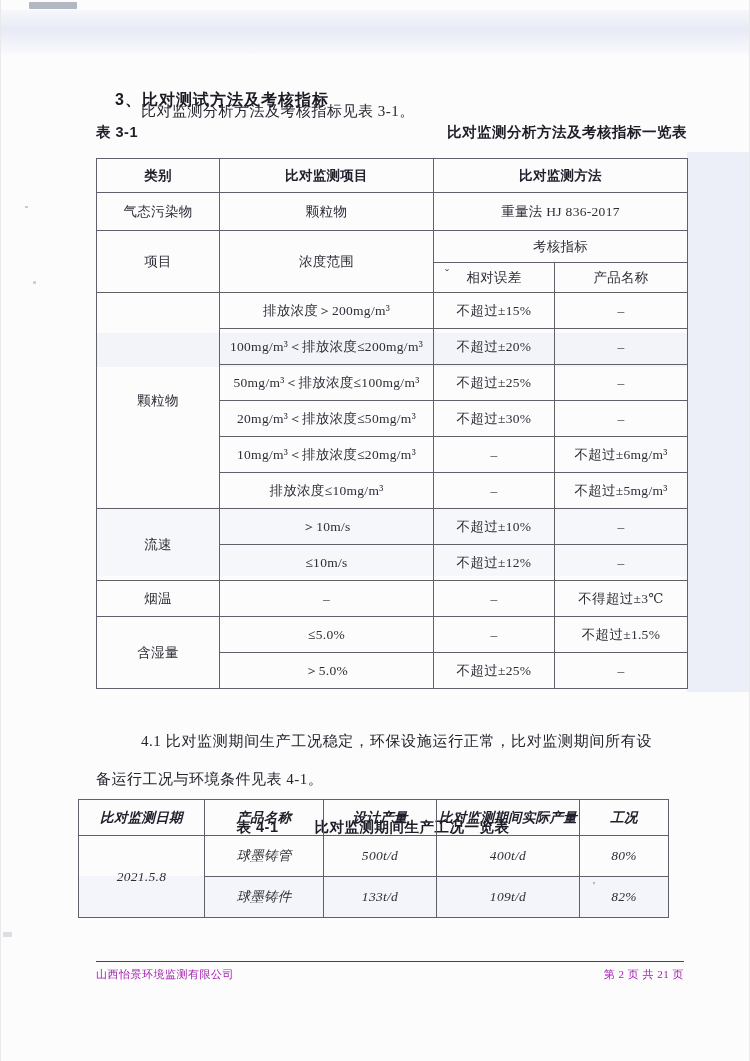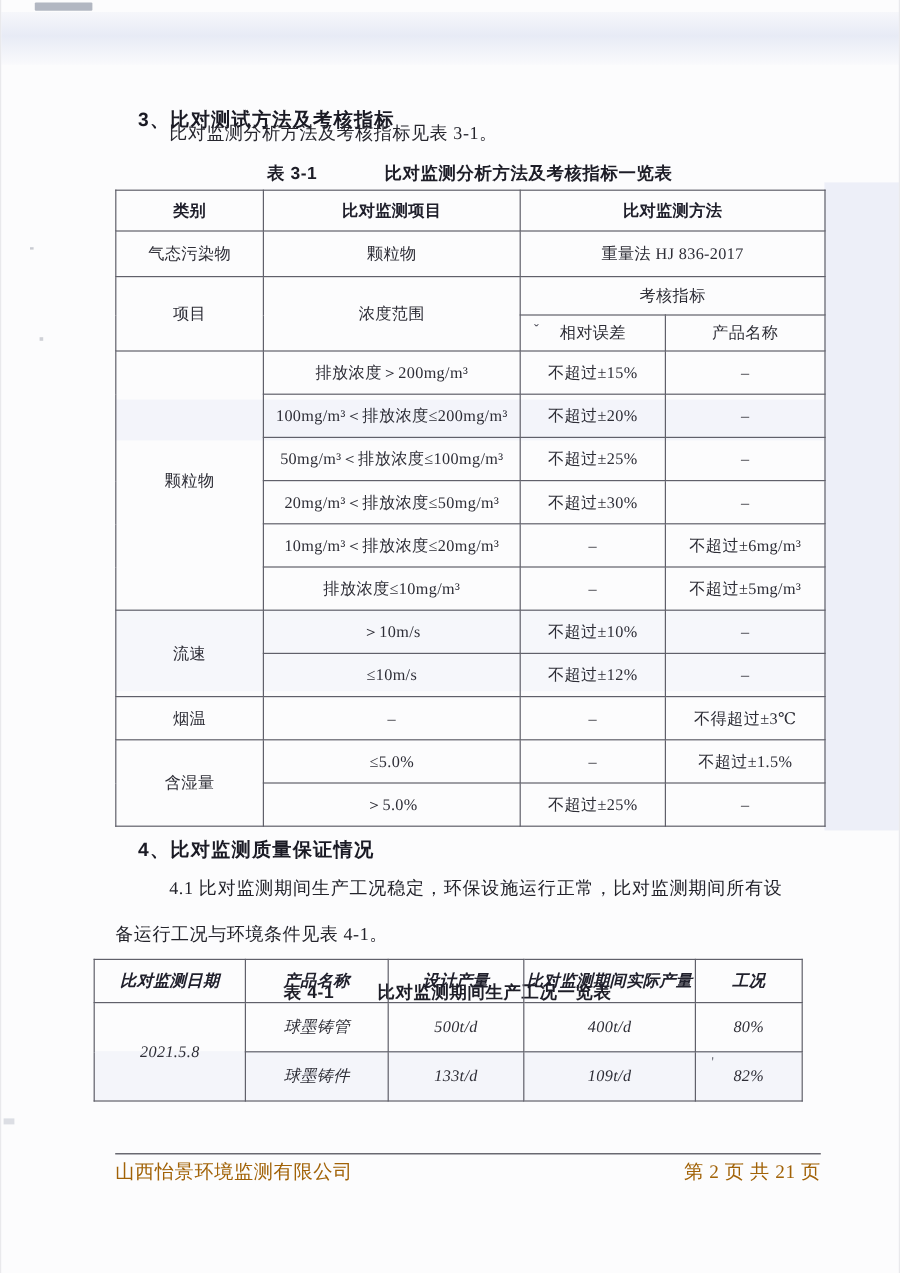--- a/index.html
+++ b/index.html
@@ -59,42 +59,42 @@
     font-weight:bold;font-size:13.5px;color:#20202c;
   }
   tr.r34{height:34px}tr.r38{height:38px}tr.r32{height:32px}
   tr.r30{height:30px}tr.r36{height:36px}tr.r41{height:41px}
 
   
   .footer-rule{left:95px;top:961px;width:588px;border-top:1.5px solid #45454f;}
   .footer-row{
     left:95px;right:65px;top:967px;
     display:flex;justify-content:space-between;
-    font-size:16px;color:#a16207;letter-spacing:.5px;
+    font-size:11px;color:#a21caf;letter-spacing:.5px;
   }
 </style>
 </head>
 <body>
 
 <div class="page">
 
   <div class="tint top-band"></div>
   <div class="tint topleft-dash"></div>
   <div class="tint right-band"></div>
   <div class="tint band-a"></div>
   <div class="tint band-b"></div>
   <div class="tint band-c"></div>
   <div class="tint speck1"></div>
   <div class="tint speck2"></div>
   <div class="tint speck3"></div>
 
   <div class="abs sec-heading" style="left:114px;top:90px;">3、比对测试方法及考核指标</div>
   <div class="abs intro" style="left:140px;top:102px;">比对监测分析方法及考核指标见表 3-1。</div>
 
-  <div class="abs tbl-caption" style="left:95px;top:135px;width:591px;">
+  <div class="abs tbl-caption" style="left:95px;top:123px;width:591px;justify-content:space-between;">
     <span>表 3-1</span>
     <span>比对监测分析方法及考核指标一览表</span>
   </div>
 
   <table class="abs" style="left:95px;top:158px;width:591px;">
     <colgroup>
       <col style="width:123px">
         <col style="width:214px">
         <col style="width:121px">
         <col style="width:133px">
@@ -176,21 +176,20 @@
     <tr class="r36">
       <td>＞5.0%</td>
       <td>不超过±25%</td>
       <td>–</td>
     </tr>
   </tbody>
     </table>
 
   <div class="abs check-artifact">ˇ</div>
 
-  <div class="abs sec-heading" style="left:114px;top:698px;">4、比对监测质量保证情况</div>
   <div class="abs para" style="left:95px;top:722px;width:556px;">4.1 比对监测期间生产工况稳定，环保设施运行正常，比对监测期间所有设备运行工况与环境条件见表 4-1。</div>
 
   <div class="abs tbl-caption" style="left:77px;top:776px;width:590px;gap:36px;margin-top:42px;">
     <span>表 4-1</span>
     <span>比对监测期间生产工况一览表</span>
   </div>
 
   <table class="abs" style="left:77px;top:799px;width:590px;font-style:italic;">
     <colgroup>
       <col style="width:126px">

